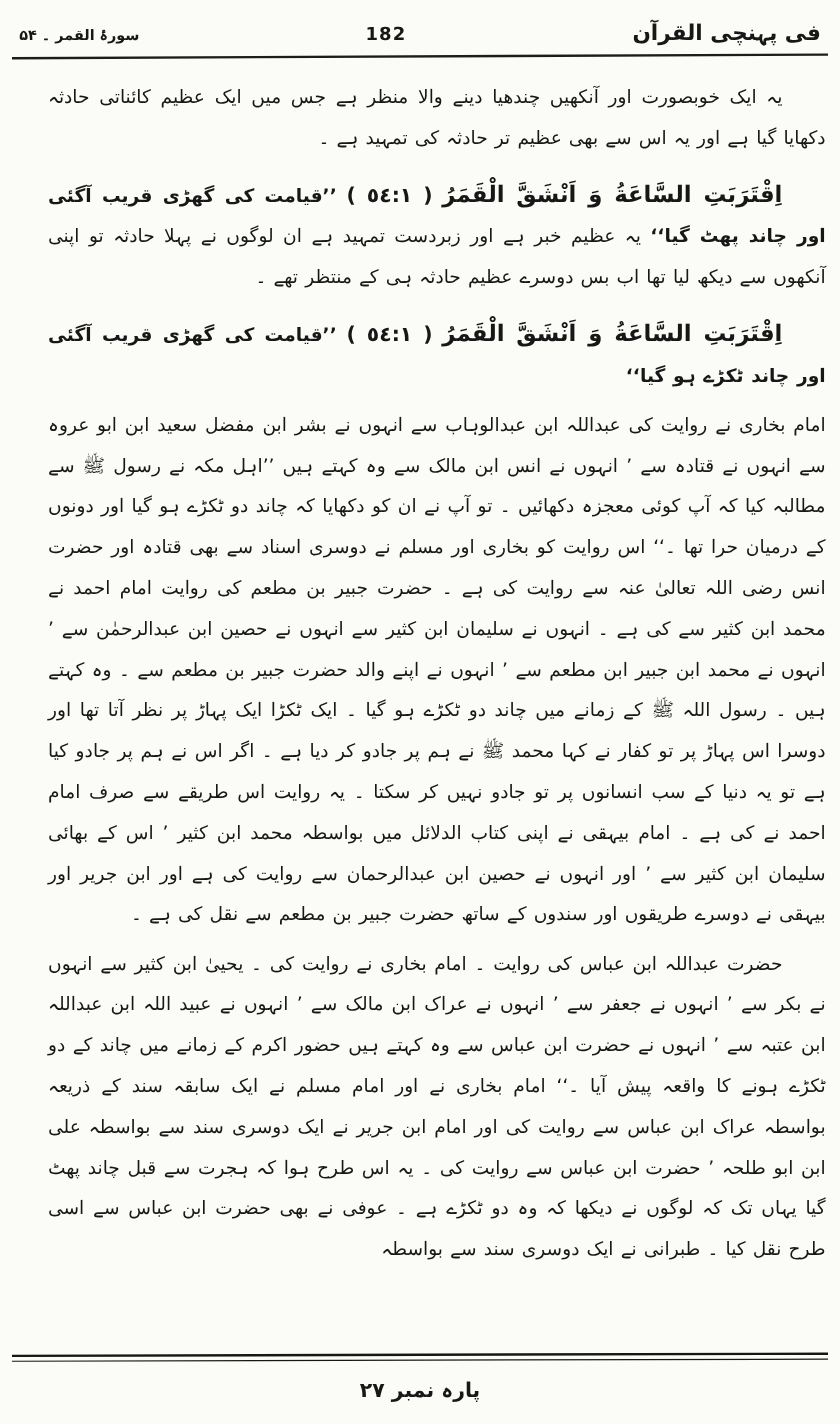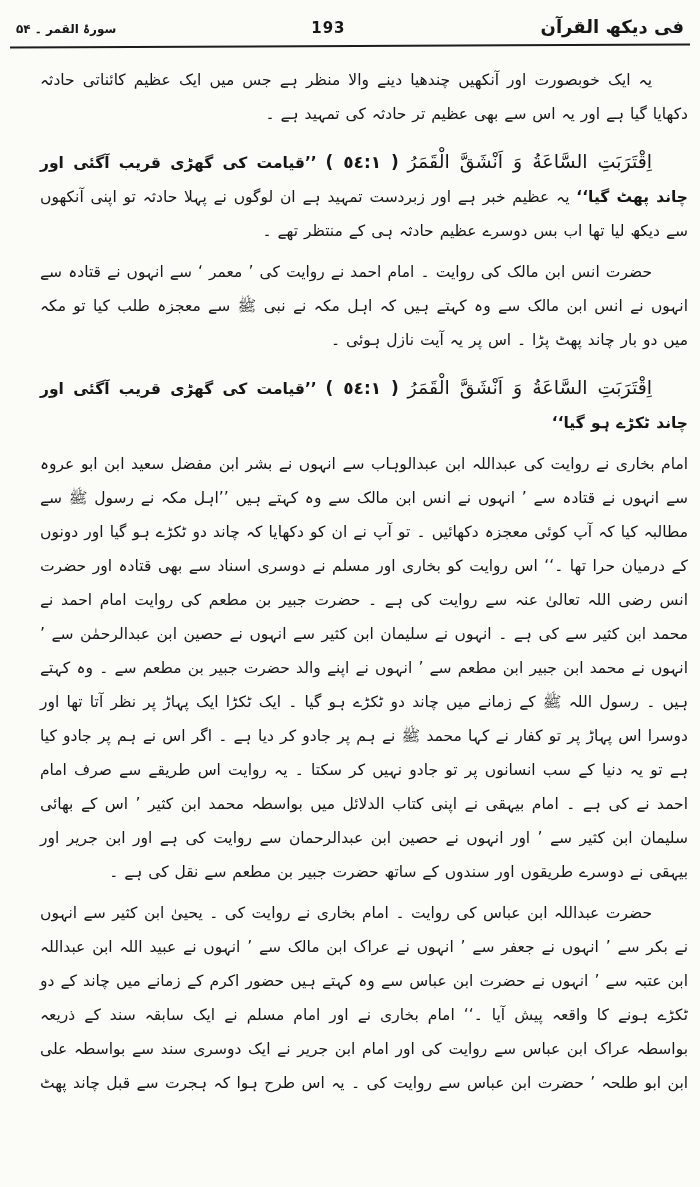--- a/index.html
+++ b/index.html
@@ -40,21 +40,21 @@
   main p{
     margin:0 0 7px 0;
     font-size:15.5px;
     line-height:34px;
     text-align:justify;
     word-spacing:1px;
   }
   .indent{text-indent:36px;}
   .versepara{margin-top:13px;}
   .verse-ar{
-    font-weight:normal;
+    font-weight:bold;
     font-size:19px;
   }
   .verse-ref{
     font-weight:bold;
     font-size:17px;
   }
   .verse-tr{
     font-weight:bold;
   }
   
@@ -74,46 +74,49 @@
     font-size:17px;
     margin-top:14px;
   }
 </style>
 </head>
 <body>
 
 <div class="page">
 
   <header class="hdr">
-    <span class="book">فی دیکھ القرآن</span>
-    <span class="pg">193</span>
+    <span class="book">فی پہنچی القرآن</span>
+    <span class="pg">182</span>
     <span class="surah">سورۂ القمر ۔ ۵۴</span>
   </header>
   <hr class="hdr-rule">
 
   <main>
 
     <p class="indent">یہ ایک خوبصورت اور آنکھیں چندھیا دینے والا منظر ہے جس میں ایک عظیم کائناتی حادثہ دکھایا گیا ہے اور یہ اس سے بھی عظیم تر حادثہ کی تمہید ہے ۔</p>
 
     <p class="indent versepara">
       <span class="verse-ar">اِقْتَرَبَتِ السَّاعَةُ وَ اَنْشَقَّ الْقَمَرُ</span>
       <span class="verse-ref">( ٥٤:١ )</span>
       <span class="verse-tr">’’قیامت کی گھڑی قریب آگئی اور چاند پھٹ گیا‘‘</span>
       <span>یہ عظیم خبر ہے اور زبردست تمہید ہے ان لوگوں نے پہلا حادثہ تو اپنی آنکھوں سے دیکھ لیا تھا اب بس دوسرے عظیم حادثہ ہی کے منتظر تھے ۔</span>
     </p>
 
 
-    <p class="indent">حضرت انس ابن مالک کی روایت ۔ امام احمد نے روایت کی ’ معمر ‘ سے انہوں نے قتادہ سے انہوں نے انس ابن مالک سے وہ کہتے ہیں کہ اہل مکہ نے نبی ﷺ سے معجزہ طلب کیا تو مکہ میں دو بار چاند پھٹ پڑا ۔ اس پر یہ آیت نازل ہوئی ۔</p>
 
     <p class="indent versepara">
       <span class="verse-ar">اِقْتَرَبَتِ السَّاعَةُ وَ اَنْشَقَّ الْقَمَرُ</span>
       <span class="verse-ref">( ٥٤:١ )</span>
       <span class="verse-tr">’’قیامت کی گھڑی قریب آگئی اور چاند ٹکڑے ہو گیا‘‘</span>
     </p>
 
     <p>امام بخاری نے روایت کی عبداللہ ابن عبدالوہاب سے انہوں نے بشر ابن مفضل سعید ابن ابو عروہ سے انہوں نے قتادہ سے ’ انہوں نے انس ابن مالک سے وہ کہتے ہیں ’’اہل مکہ نے رسول ﷺ سے مطالبہ کیا کہ آپ کوئی معجزہ دکھائیں ۔ تو آپ نے ان کو دکھایا کہ چاند دو ٹکڑے ہو گیا اور دونوں کے درمیان حرا تھا ۔‘‘ اس روایت کو بخاری اور مسلم نے دوسری اسناد سے بھی قتادہ اور حضرت انس رضی اللہ تعالیٰ عنہ سے روایت کی ہے ۔ حضرت جبیر بن مطعم کی روایت امام احمد نے محمد ابن کثیر سے کی ہے ۔ انہوں نے سلیمان ابن کثیر سے انہوں نے حصین ابن عبدالرحمٰن سے ’ انہوں نے محمد ابن جبیر ابن مطعم سے ’ انہوں نے اپنے والد حضرت جبیر بن مطعم سے ۔ وہ کہتے ہیں ۔ رسول اللہ ﷺ کے زمانے میں چاند دو ٹکڑے ہو گیا ۔ ایک ٹکڑا ایک پہاڑ پر نظر آتا تھا اور دوسرا اس پہاڑ پر تو کفار نے کہا محمد ﷺ نے ہم پر جادو کر دیا ہے ۔ اگر اس نے ہم پر جادو کیا ہے تو یہ دنیا کے سب انسانوں پر تو جادو نہیں کر سکتا ۔ یہ روایت اس طریقے سے صرف امام احمد نے کی ہے ۔ امام بیہقی نے اپنی کتاب الدلائل میں بواسطہ محمد ابن کثیر ’ اس کے بھائی سلیمان ابن کثیر سے ’ اور انہوں نے حصین ابن عبدالرحمان سے روایت کی ہے اور ابن جریر اور بیہقی نے دوسرے طریقوں اور سندوں کے ساتھ حضرت جبیر بن مطعم سے نقل کی ہے ۔</p>
 
     <p class="indent">حضرت عبداللہ ابن عباس کی روایت ۔ امام بخاری نے روایت کی ۔ یحییٰ ابن کثیر سے انہوں نے بکر سے ’ انہوں نے جعفر سے ’ انہوں نے عراک ابن مالک سے ’ انہوں نے عبید اللہ ابن عبداللہ ابن عتبہ سے ’ انہوں نے حضرت ابن عباس سے وہ کہتے ہیں حضور اکرم کے زمانے میں چاند کے دو ٹکڑے ہونے کا واقعہ پیش آیا ۔‘‘ امام بخاری نے اور امام مسلم نے ایک سابقہ سند کے ذریعہ بواسطہ عراک ابن عباس سے روایت کی اور امام ابن جریر نے ایک دوسری سند سے بواسطہ علی ابن ابو طلحہ ’ حضرت ابن عباس سے روایت کی ۔ یہ اس طرح ہوا کہ ہجرت سے قبل چاند پھٹ گیا یہاں تک کہ لوگوں نے دیکھا کہ وہ دو ٹکڑے ہے ۔ عوفی نے بھی حضرت ابن عباس سے اسی طرح نقل کیا ۔ طبرانی نے ایک دوسری سند سے بواسطہ</p>
 
   </main>
 
+  <footer class="ftr">
+    <div class="dbl-rule"></div>
+    <div class="para-no">پارہ نمبر ۲۷</div>
+  </footer>
 
 </div>
 
 </body></html>

